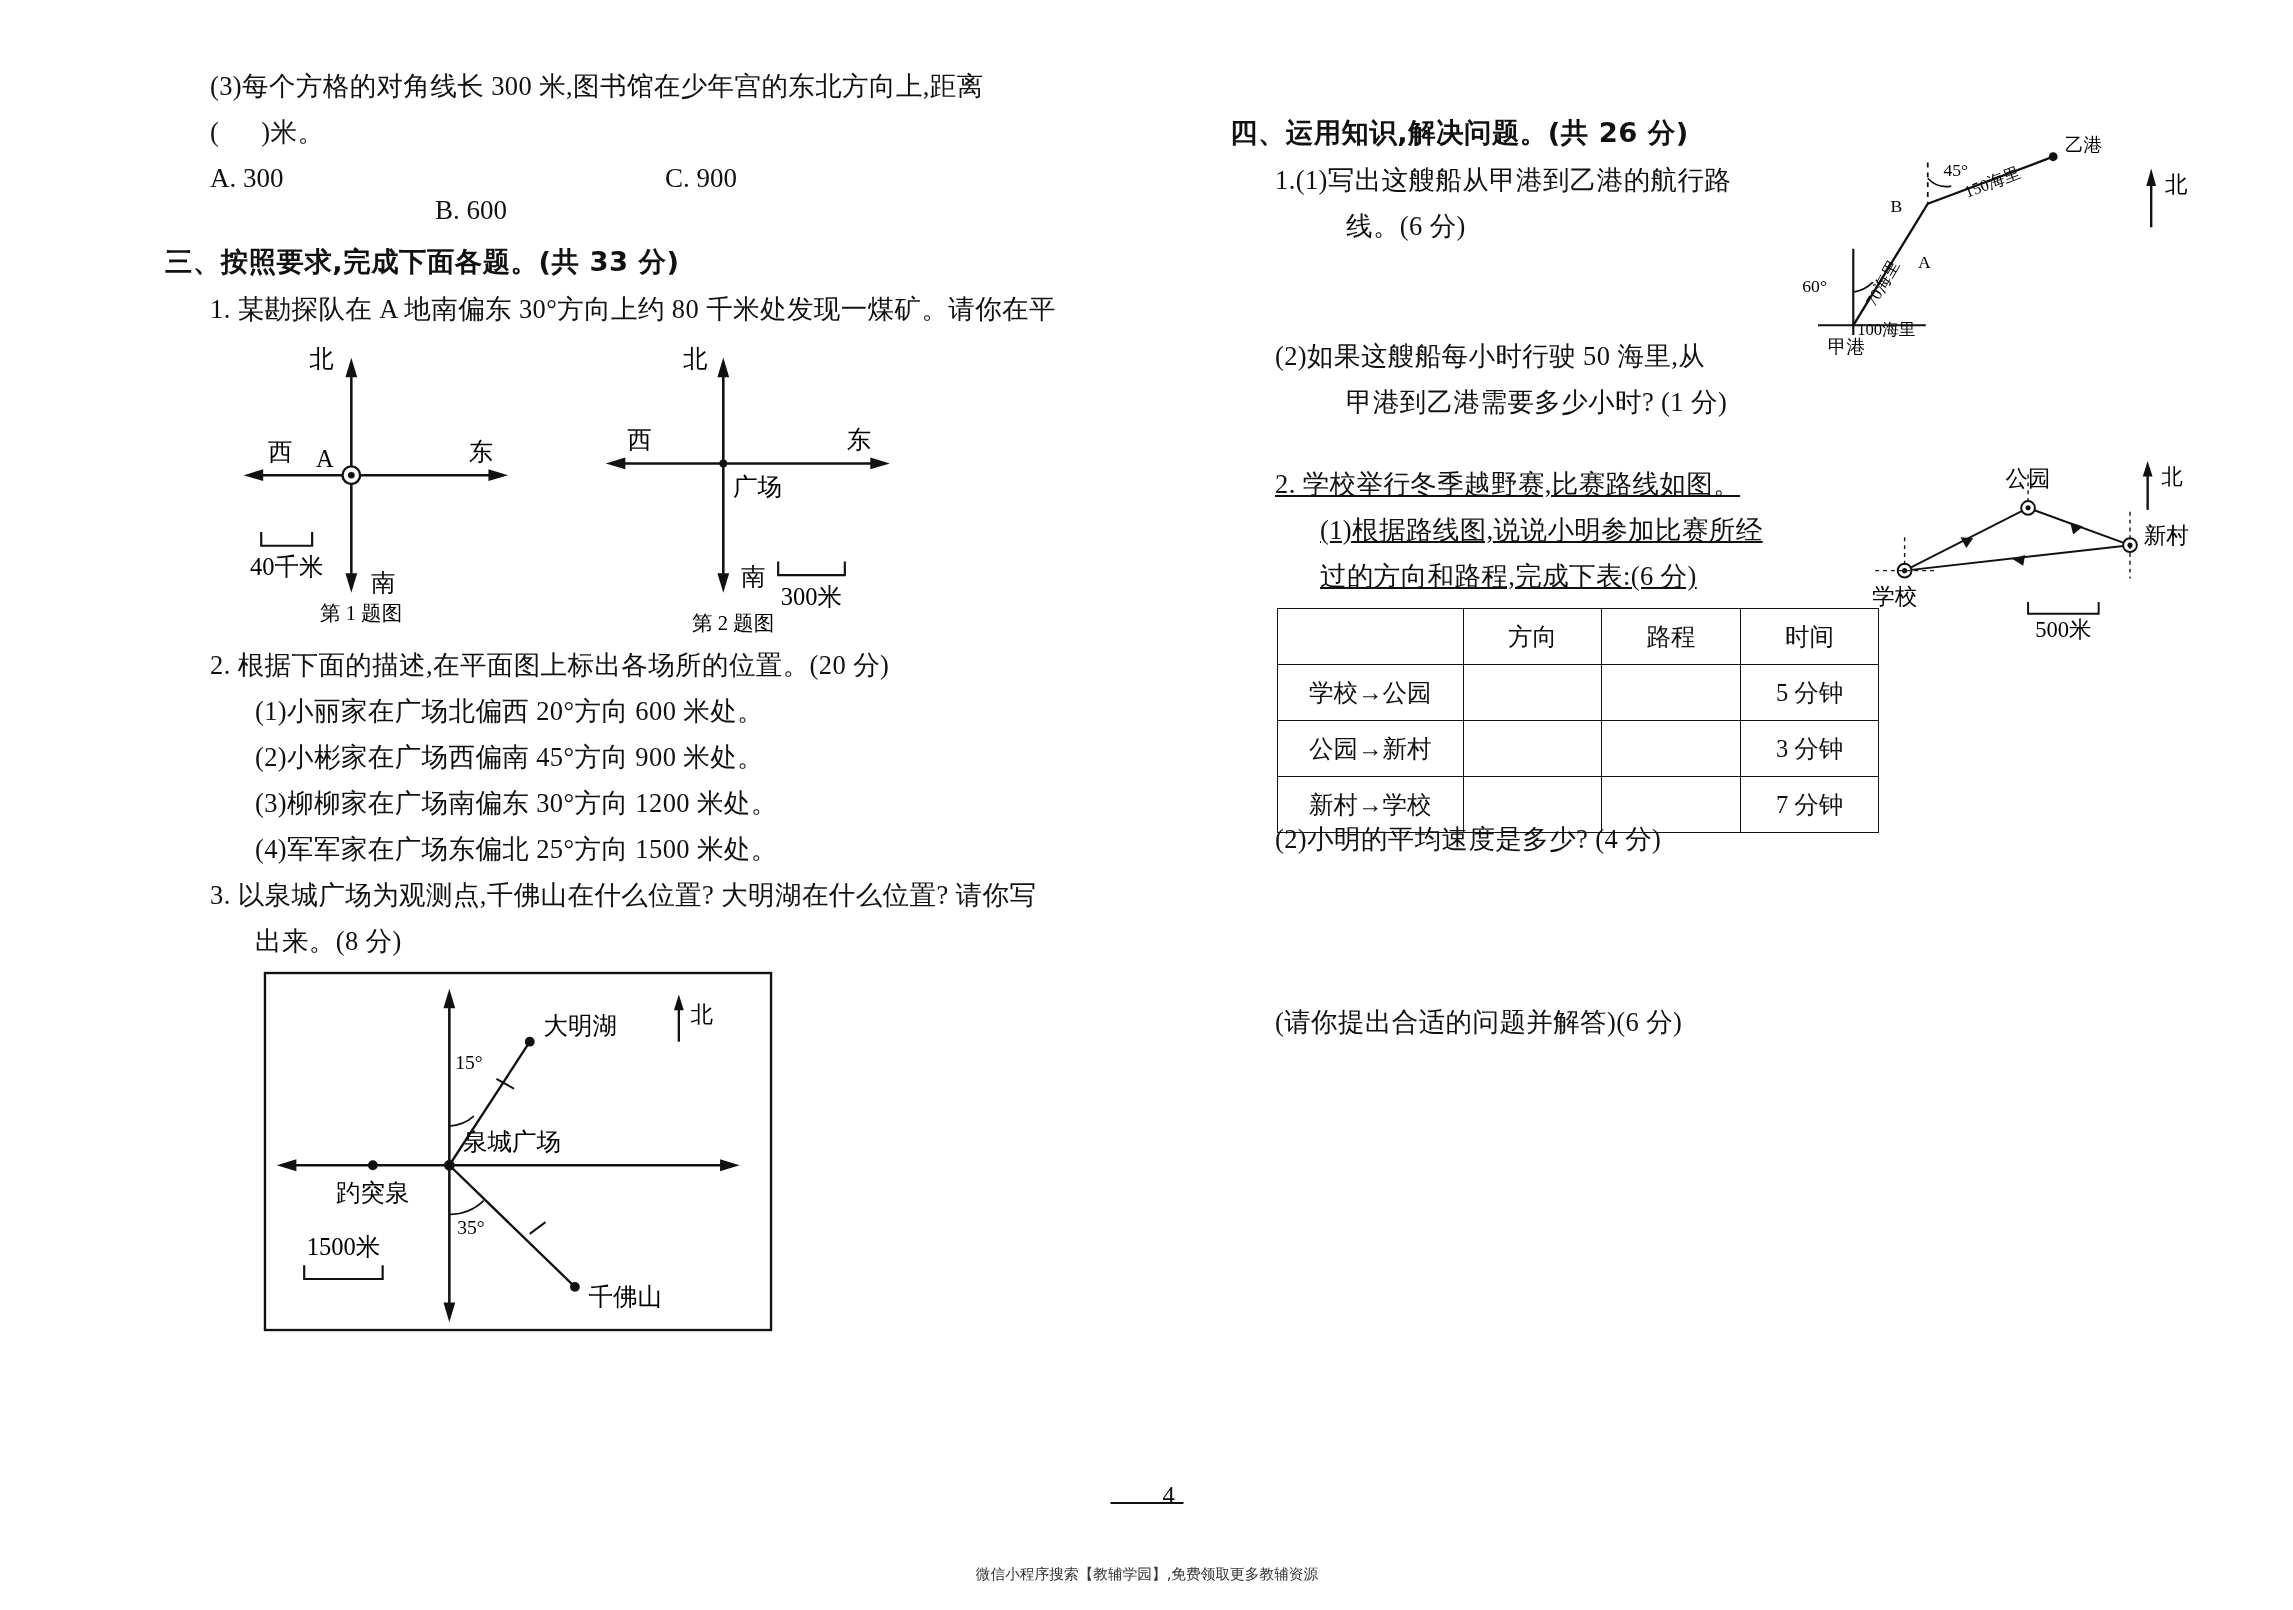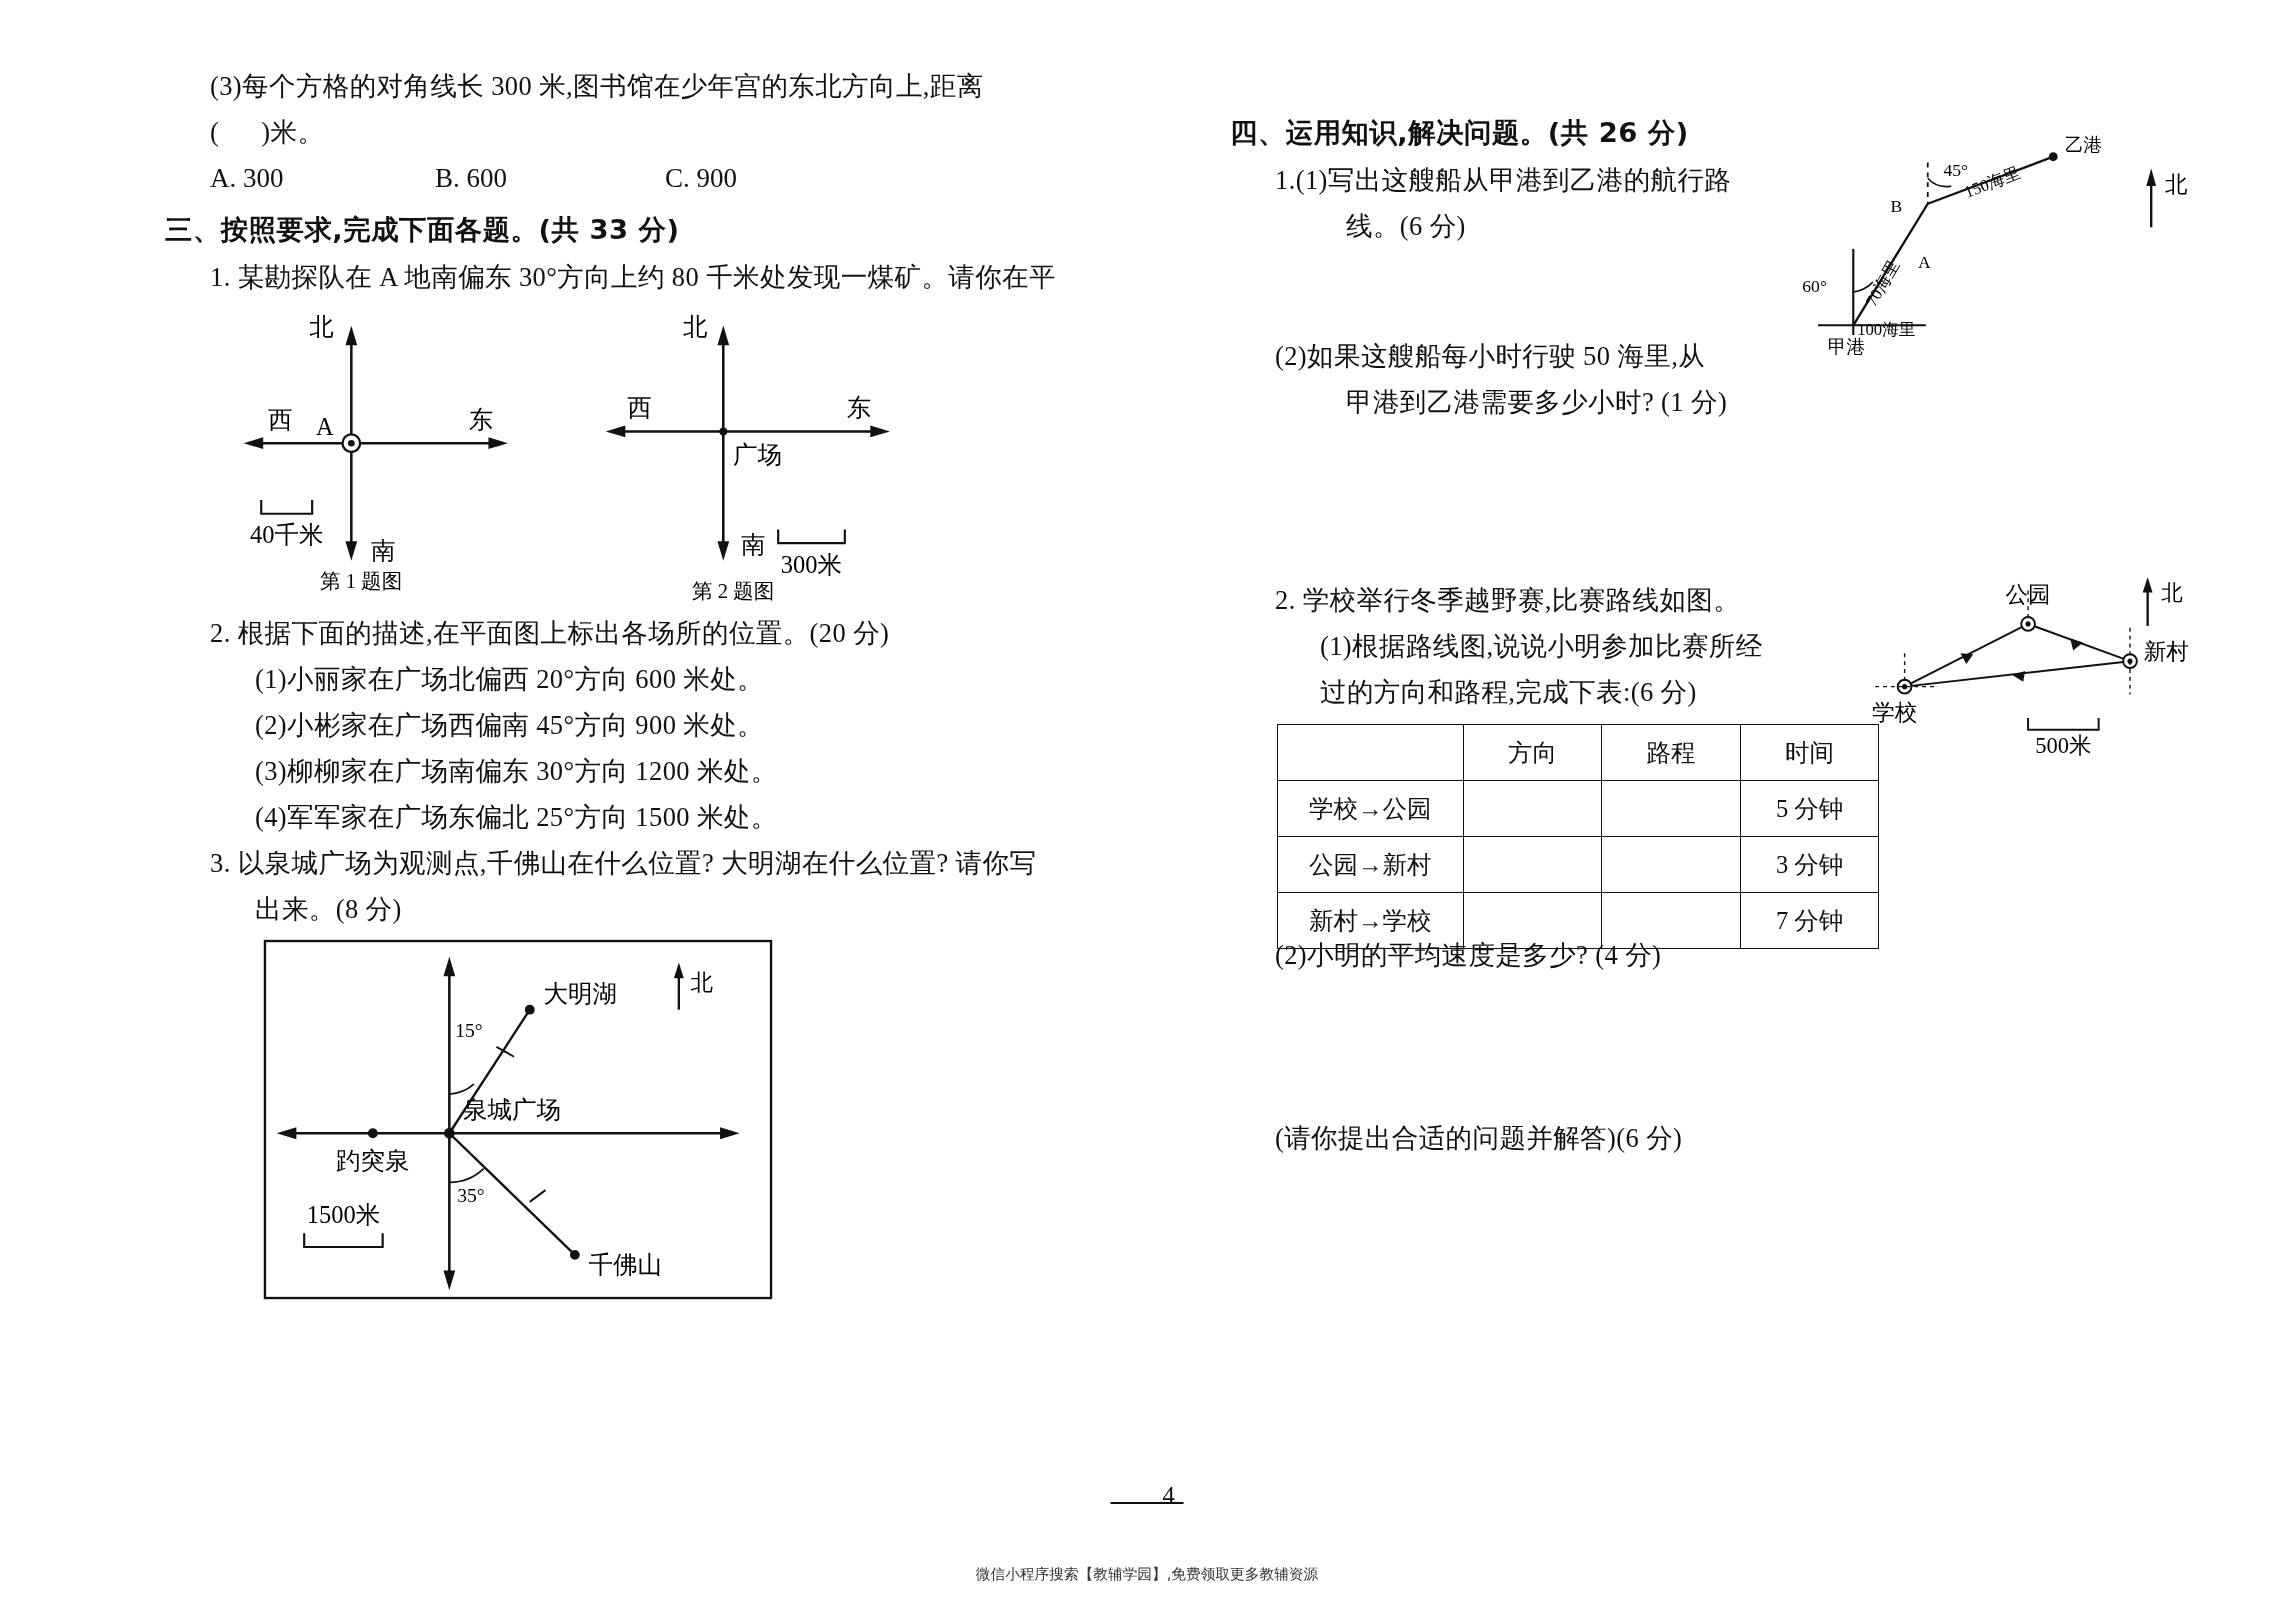--- a/index.html
+++ b/index.html
@@ -8,21 +8,21 @@
   .col-left{position:absolute;left:165px;top:63px;width:882px;}
   .col-right{position:absolute;left:1230px;top:108px;width:990px;}
   .ln{font-size:26.5px;line-height:46px;letter-spacing:0.4px;white-space:pre;}
   .ind1{padding-left:45px;}
   .ind2{padding-left:90px;}
   .ind3{padding-left:116px;}
   .sec-head{font-size:27.4px;font-weight:bold;line-height:49px;letter-spacing:0.5px;font-family:"DejaVu Sans","Liberation Sans",sans-serif;}
   .opts{display:flex;font-size:27px;line-height:46px;padding-left:45px;}
   .opts span{display:block;}
   .o1{width:225px;}
-  .o2{width:230px;}
+  .o2{width:230px;margin-top:32px;}
   .figwrap{position:relative;}
   svg{display:block;overflow:visible;}
   .tbl{border-collapse:collapse;font-size:24.5px;}
   .tbl td{border:1.6px solid #111;height:55px;text-align:center;padding:0 7.8px;}
   .tbl td.first{width:169px;text-align:center;}
   .tbl td.c{width:122px;}
   .frac{display:inline-flex;flex-direction:column;align-items:center;vertical-align:-13.7px;line-height:1.06;font-size:21.6px;padding:0 2.9px;}
   .frac .num{border-bottom:1.6px solid #111;padding:0 2.9px;}
   .frac .den{padding:0 2.9px;}
   .blank-line{display:inline-block;width:323px;border-bottom:1.6px solid #111;vertical-align:2px;}
@@ -176,21 +176,21 @@
         <text x="188" y="34" font-size="18">45°</text>
         <text x="212" y="56" font-size="17" transform="rotate(-21 212 56)">150海里</text>
         <circle cx="300" cy="14" r="4.5" fill="#111"></circle>
         <text x="312" y="8" font-size="19">乙港</text>
       </svg>
 
       <div class="ln ind1" style="width:627px;margin-top:84px;">(2)如果这艘船每小时行驶 50 海里,从</div>
       <div class="ln ind3" style="width:627px;">甲港到乙港需要多少小时? (1 分)</div>
     </div>
 
-    <div style="position:relative;margin-top:116px;height:333px;">
+    <div style="position:relative;height:333px;text-decoration:underline;">
       <div class="ln ind1">2. 学校举行冬季越野赛,比赛路线如图。</div>
       <div class="ln ind2" style="width:588px;">(1)根据路线图,说说小明参加比赛所经</div>
       <div class="ln ind2" style="width:588px;">过的方向和路程,完成下表:(6 分)</div>
 
       <svg style="position:absolute;left:606px;top:-5.9px;" width="392" height="196" viewBox="0 0 400 200">
         <line x1="318" y1="16" x2="318" y2="56" stroke="#111" stroke-width="2.4"></line>
         <polygon points="318,6 313,22 323,22" fill="#111"></polygon>
         <text x="332" y="30" font-size="22">北</text>
 
         <line x1="70" y1="118" x2="196" y2="54" stroke="#111" stroke-width="2"></line>

